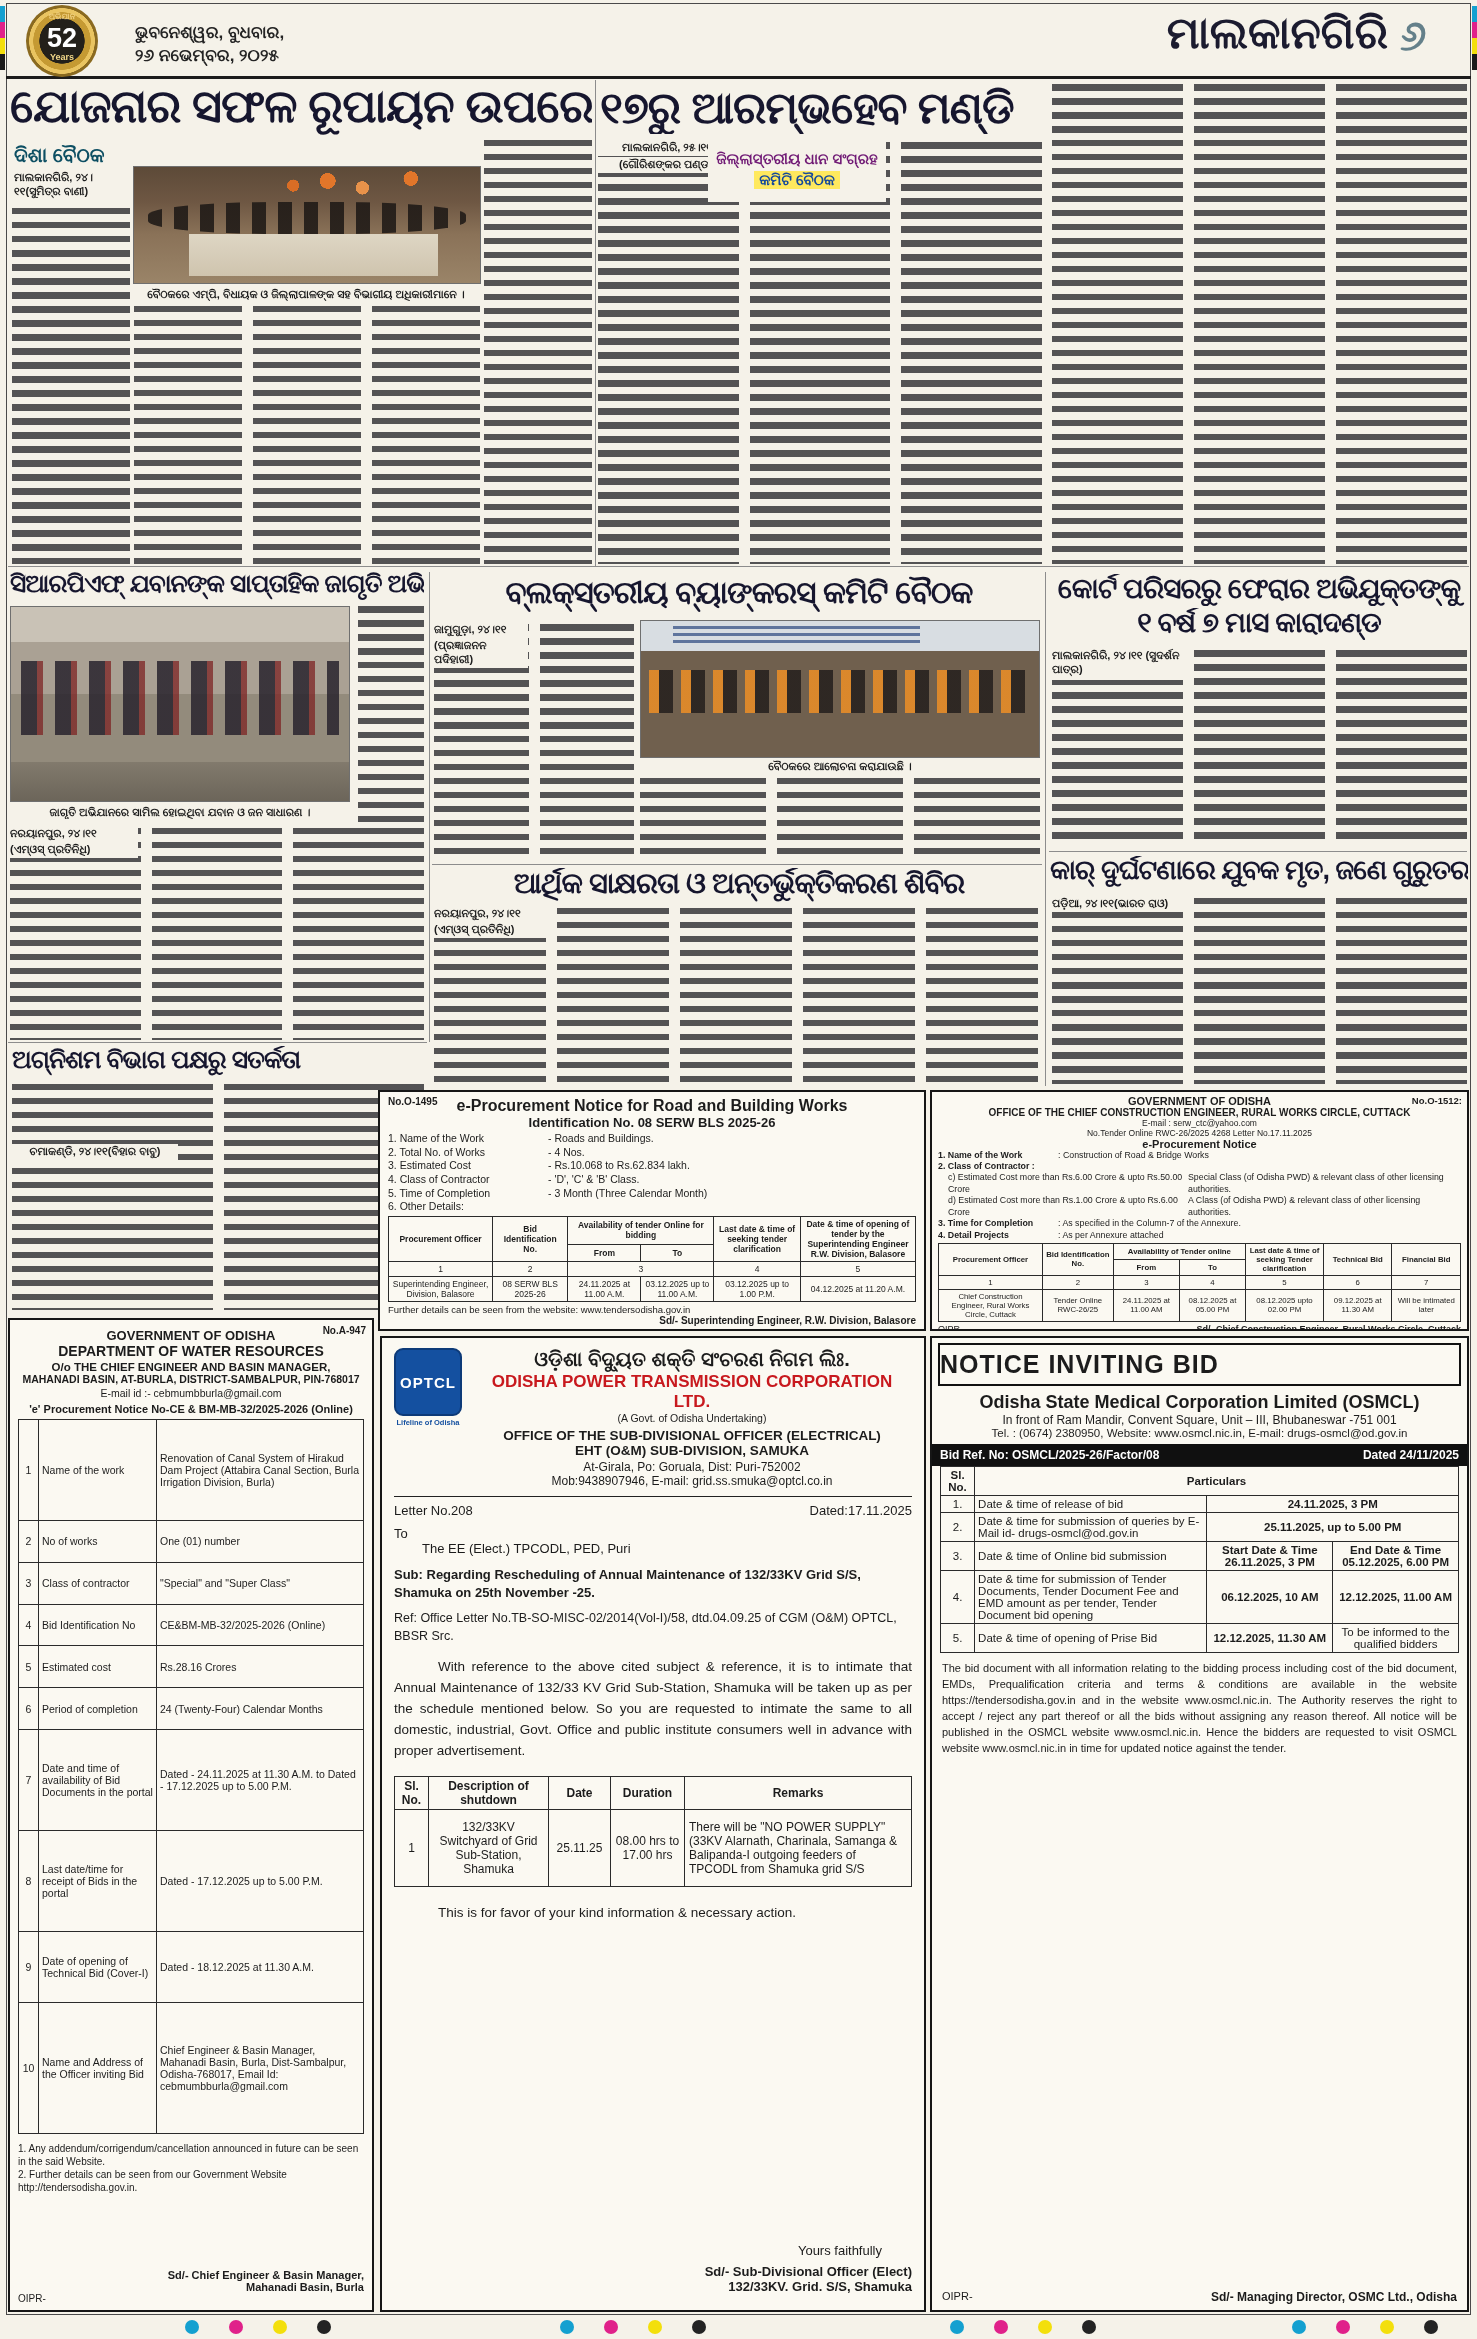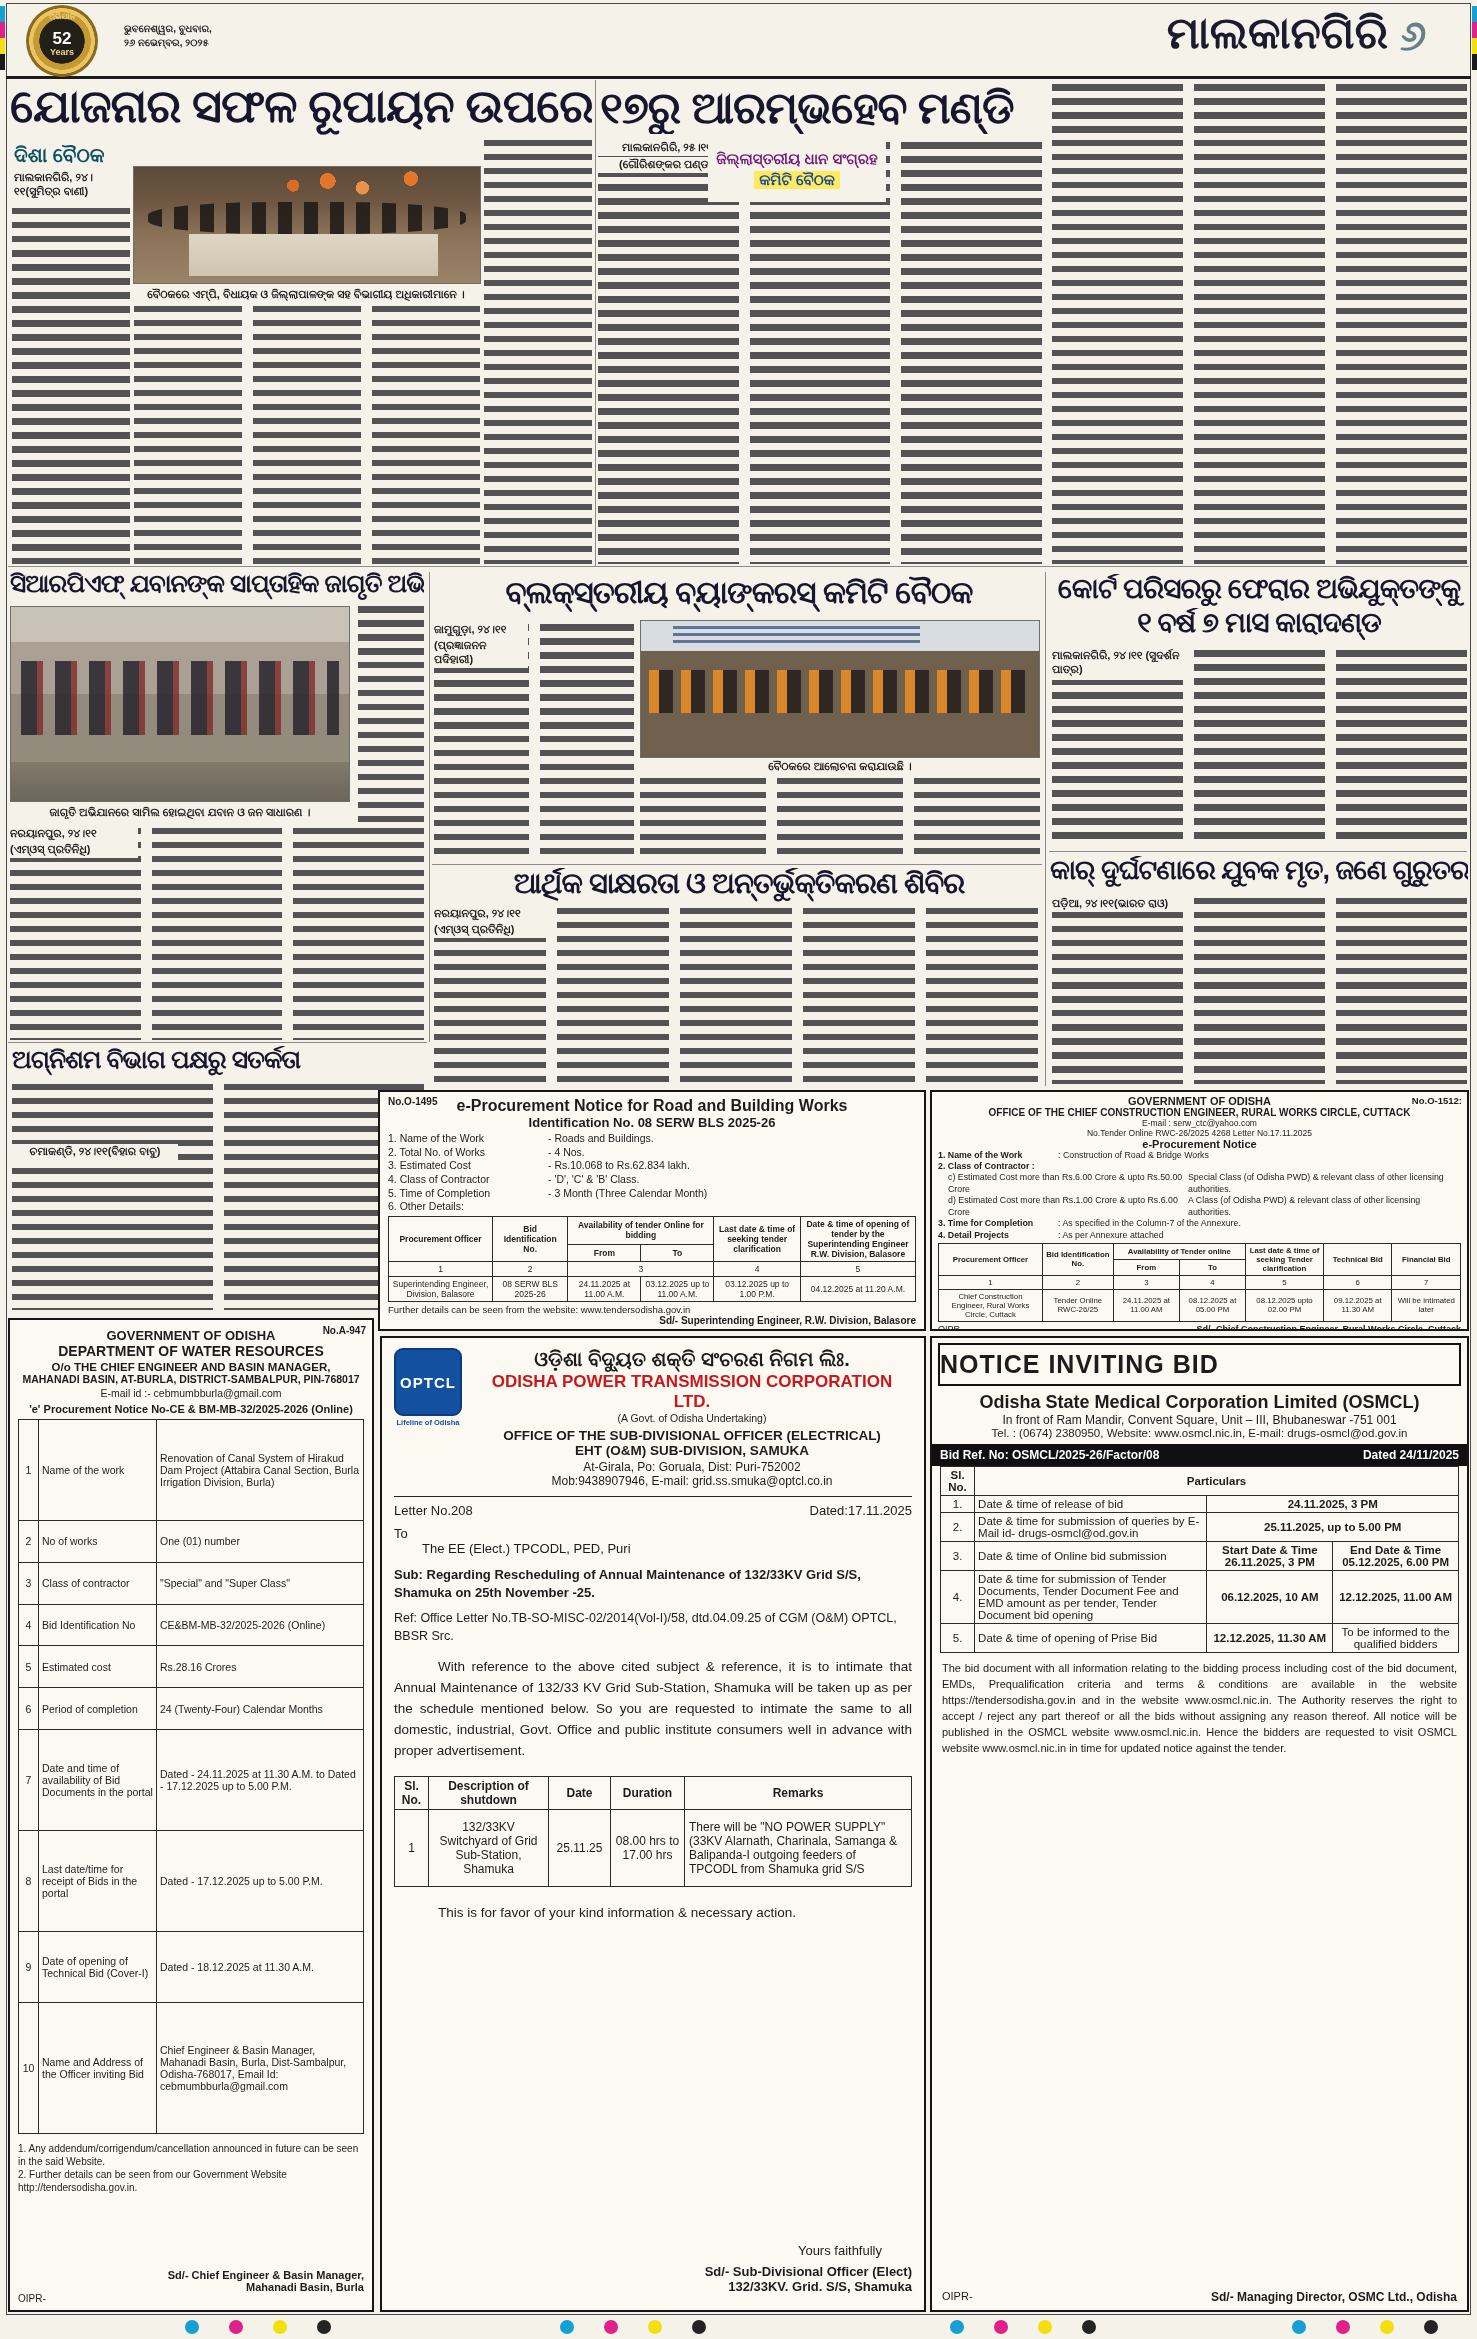--- a/index.html
+++ b/index.html
@@ -16,23 +16,23 @@
 .sim .c{flex:1;background-image:repeating-linear-gradient(to bottom,rgba(38,38,42,.78) 0px,rgba(38,38,42,.78) 6.5px,transparent 6.5px,transparent 14px);}
 .photo{position:absolute;border:1px solid #6f6f6f;overflow:hidden;z-index:2;}
 .caption{position:absolute;font-size:11px;font-weight:bold;text-align:center;overflow:hidden;white-space:nowrap;z-index:2;}
 .vr{position:absolute;width:1px;background:#8c8c8c;z-index:0;}
 .hr2{position:absolute;height:1px;background:#8c8c8c;z-index:0;}
 .mastrule{position:absolute;left:6px;top:76px;width:1465px;height:2.5px;background:#1c1c1c;}
 .badge{position:absolute;left:26px;top:5px;width:72px;height:72px;border-radius:50%;
   background:radial-gradient(circle at 50% 50%,#23201a 0 44%,#c59a33 45% 56%,#e9c461 57% 64%,#8a6a20 65% 100%);
   display:flex;flex-direction:column;align-items:center;justify-content:center;z-index:3;}
 .badge .btop{position:absolute;top:7px;font-size:8px;color:#f0d080;font-weight:bold;}
-.badge .y52{font-size:17px;font-weight:bold;color:#ffffff;line-height:1;margin-top:4px;text-align:right;}
+.badge .y52{font-size:27px;font-weight:bold;color:#ffffff;line-height:1;margin-top:4px;text-align:right;}
 .badge .ylabel{font-size:9px;color:#f3d98a;font-weight:bold;}
-.mdate{position:absolute;left:124px;top:22px;font-size:10px;font-weight:bold;color:#242424;line-height:1.35;}
+.mdate{position:absolute;left:135px;top:22px;font-size:17px;font-weight:bold;color:#242424;line-height:1.35;}
 .pname{position:absolute;left:900px;top:8px;width:488px;height:60px;font-size:44px;font-weight:bold;color:#1b1b2f;text-align:right;overflow:hidden;white-space:nowrap;}
 .pnum{position:absolute;left:1400px;top:12px;font-size:42px;font-weight:bold;color:#64808a;overflow:hidden;white-space:nowrap;}
 .inset{position:absolute;left:708px;top:136px;width:178px;height:66px;background:#f5f2e9;z-index:4;
   display:flex;flex-direction:column;align-items:center;justify-content:center;gap:3px;}
 .inset .l1{color:#701a75;font-weight:bold;font-size:15px;white-space:nowrap;overflow:hidden;max-width:176px;}
 .inset .l2{color:#14489c;font-weight:bold;font-size:15px;background:#ffe95e;padding:0 5px;white-space:nowrap;overflow:hidden;max-width:176px;}
 
 .photo1{background:
   radial-gradient(circle 13px at 56% 12%,#e2762a 60%,transparent 61%),
   radial-gradient(circle 11px at 66% 18%,#e8924a 60%,transparent 61%),

